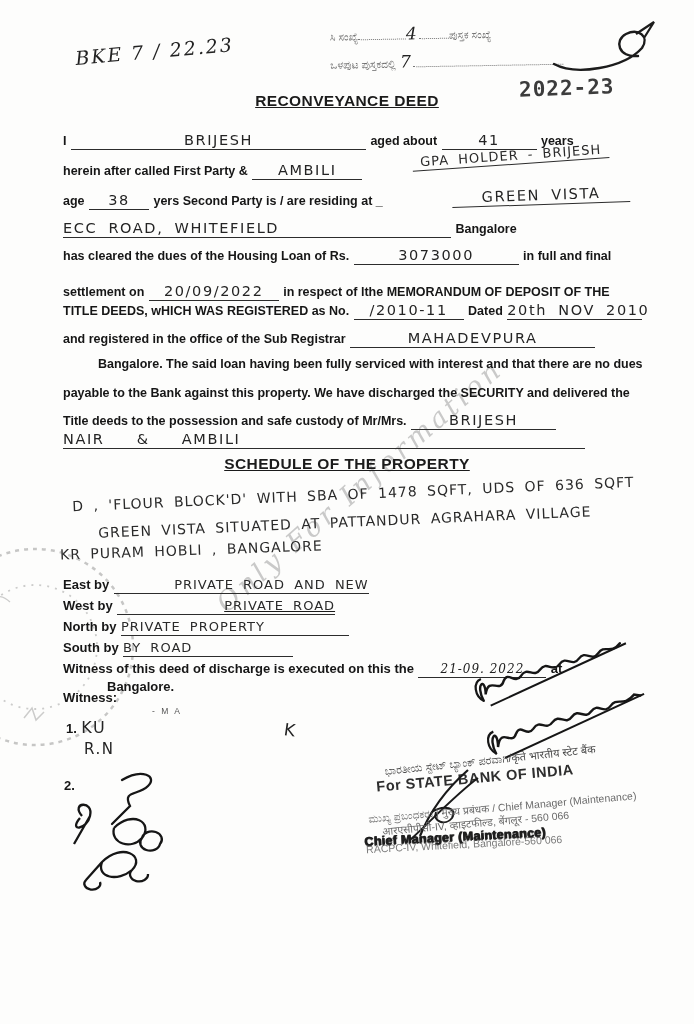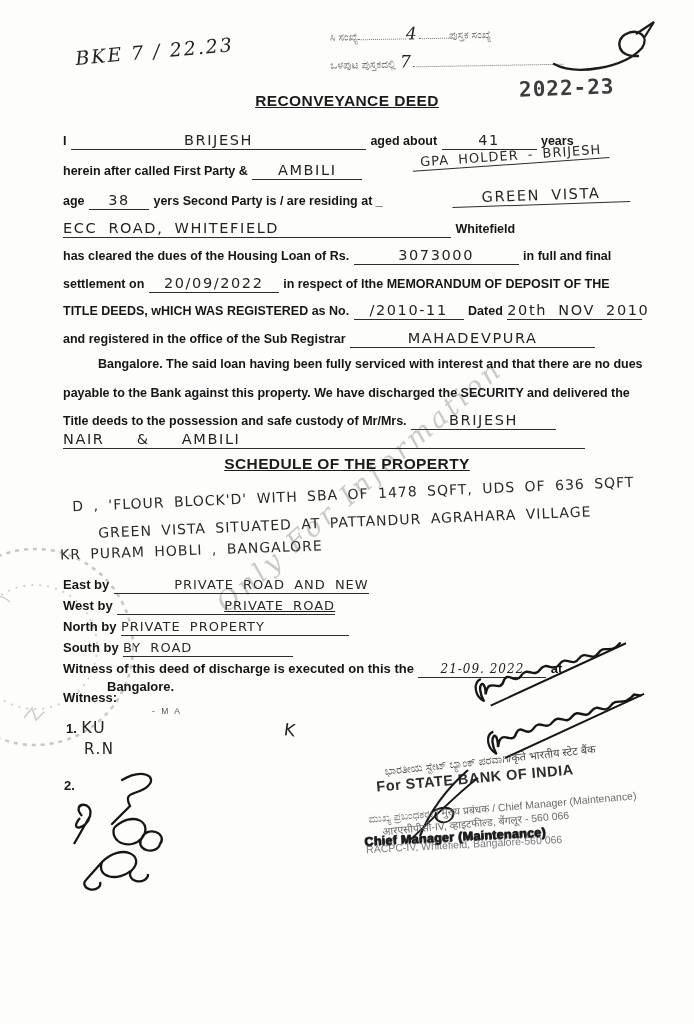--- a/index.html
+++ b/index.html
@@ -68,32 +68,32 @@
     <span class="form">age</span>
     <span class="field" style="width:60px;"><span class="hw">38</span></span>
     <span class="form">yers Second Party is / are residing at _</span>
   </div>
   <div class="abs field" style="left:452px;top:186px;transform:rotate(-2deg);width:178px;">
     <span class="hw">GREEN VISTA</span>
   </div>
 
   <div class="abs" style="left:63px;top:219px;">
     <span class="field" style="width:388px;text-align:left;"><span class="hw">ECC ROAD, WHITEFIELD</span></span>
-    <span class="form">Whitefield</span>
+    <span class="form">Bangalore</span>
   </div>
 
   <div class="abs" style="left:63px;top:246px;">
     <span class="form">has cleared the dues of the Housing Loan of Rs.</span>
     <span class="field" style="width:165px;"><span class="hw">3073000</span></span>
     <span class="form">in full and final</span>
   </div>
 
   <div class="abs" style="left:63px;top:274px;">
     <span class="form">settlement on</span>
-    <span class="field" style="width:130px;"><span class="hw">20/09/2022</span></span>
+    <span class="field" style="width:130px;margin-top:8px;"><span class="hw">20/09/2022</span></span>
     <span class="form">in respect of lthe MEMORANDUM OF DEPOSIT OF THE</span>
   </div>
 
   <div class="abs" style="left:63px;top:301px;">
     <span class="form">TITLE DEEDS, wHICH WAS REGISTERED as No.</span>
     <span class="field" style="width:110px;"><span class="hw">/2010-11</span></span>
     <span class="form">Dated</span>
     <span class="field" style="width:135px;"><span class="hw">20th NOV 2010</span></span>
   </div>
 

